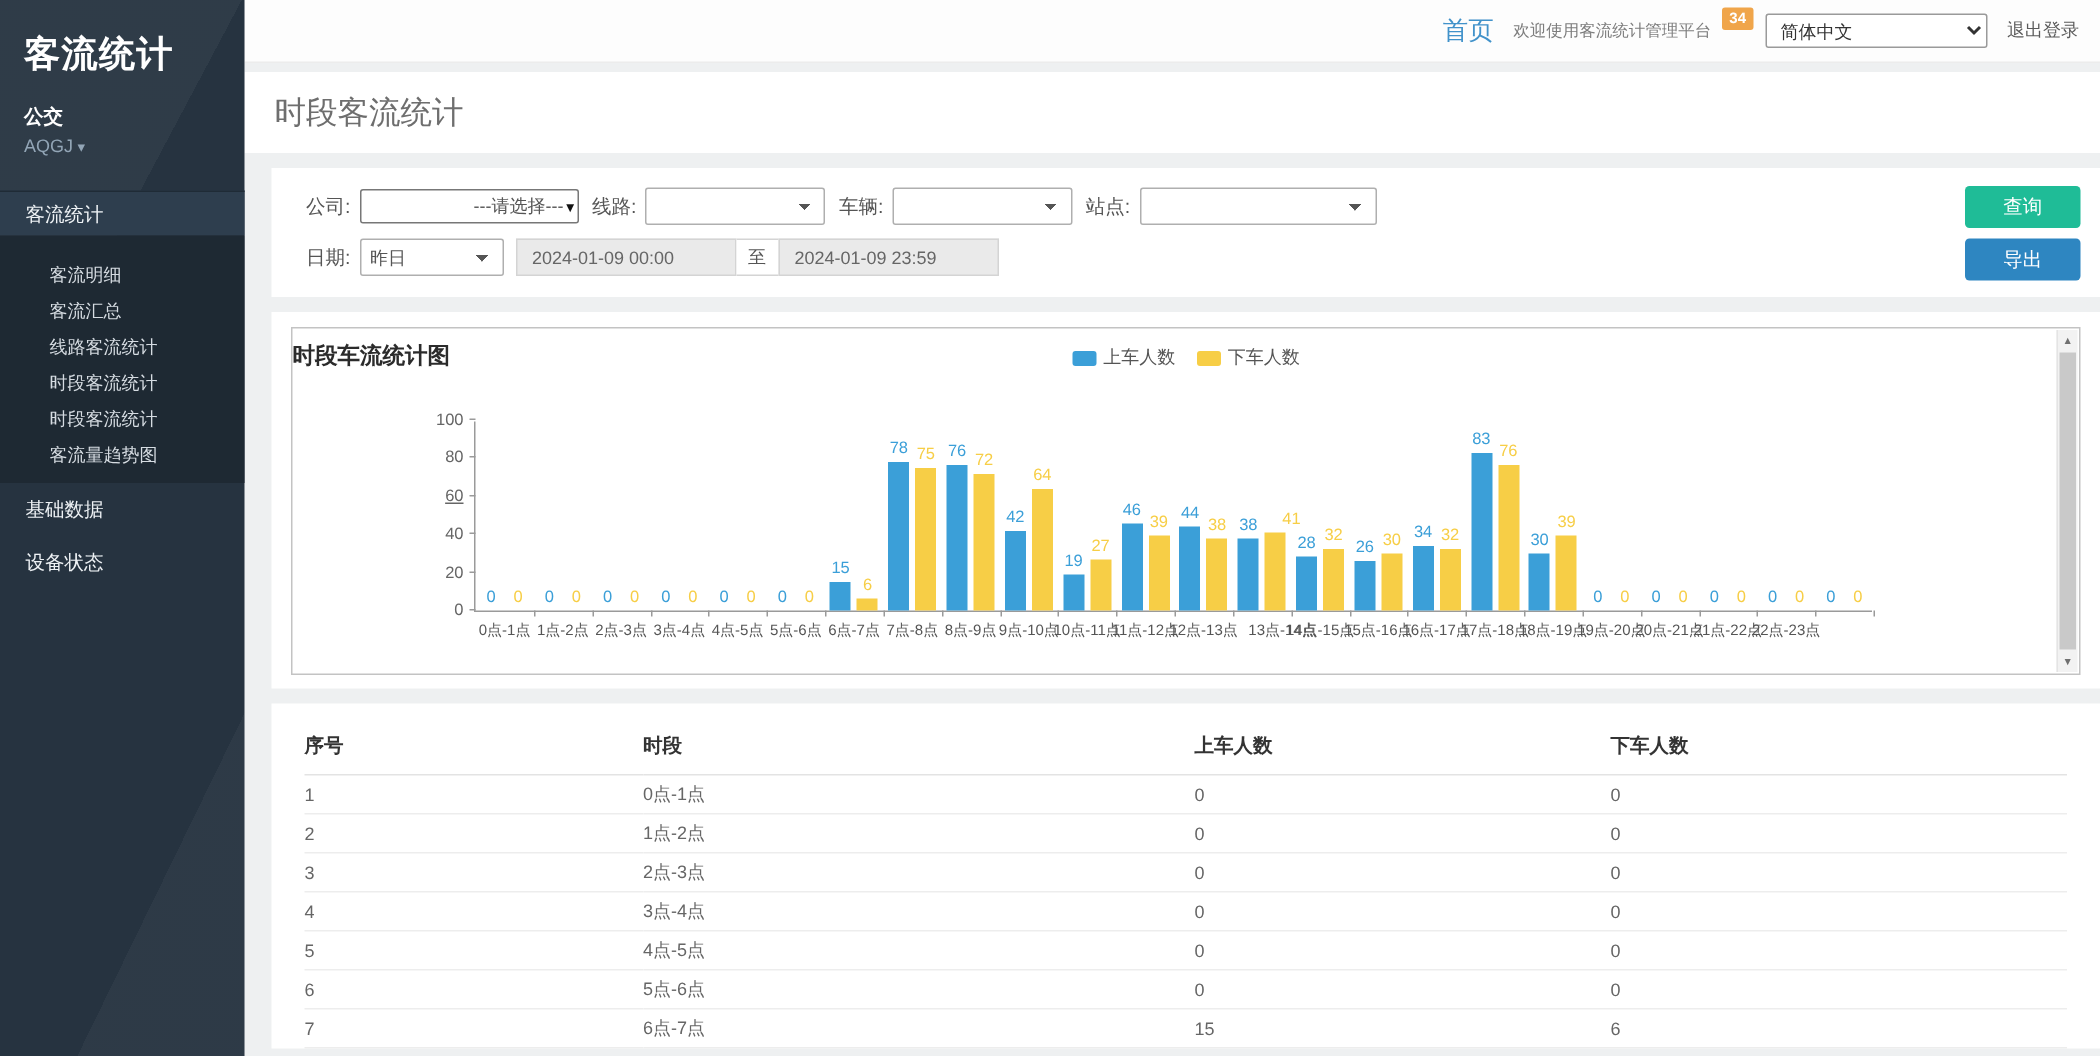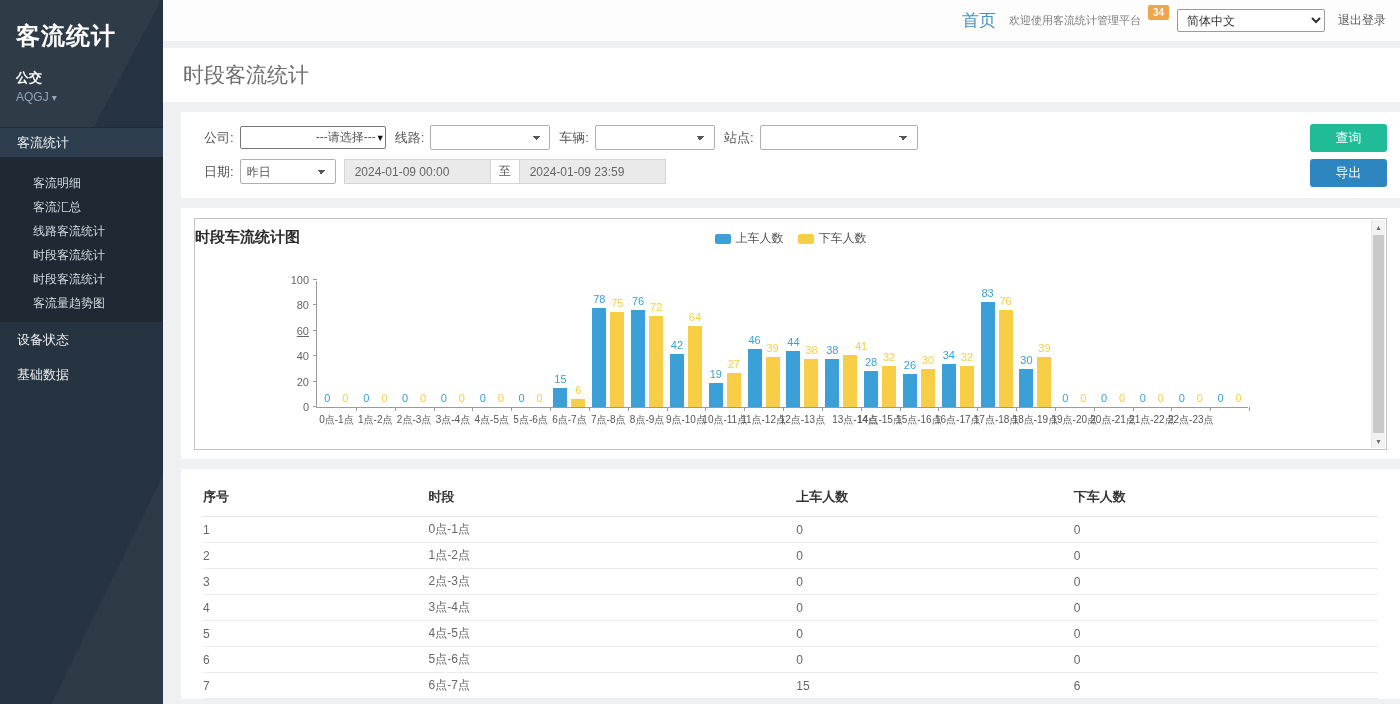--- a/index.html
+++ b/index.html
@@ -110,22 +110,22 @@
   <nav class="menu" id="sidebar-menu">
       <div class="menu-parent">客流统计</div>
       <div class="submenu">
         <div class="submenu-item">客流明细</div>
         <div class="submenu-item">客流汇总</div>
         <div class="submenu-item">线路客流统计</div>
         <div class="submenu-item">时段客流统计</div>
         <div class="submenu-item">时段客流统计</div>
         <div class="submenu-item">客流量趋势图</div>
       </div>
+      <div class="menu-item">基础数据</div>
       <div class="menu-item">设备状态</div>
-      <div class="menu-item">基础数据</div>
     </nav>
 </div>
 
 <div class="main">
   <div class="topbar">
     <a class="home">首页</a>
     <span class="welcome">欢迎使用客流统计管理平台</span>
     <span class="badge">34</span>
     <select class="lang-select">
       <option>简体中文</option>

